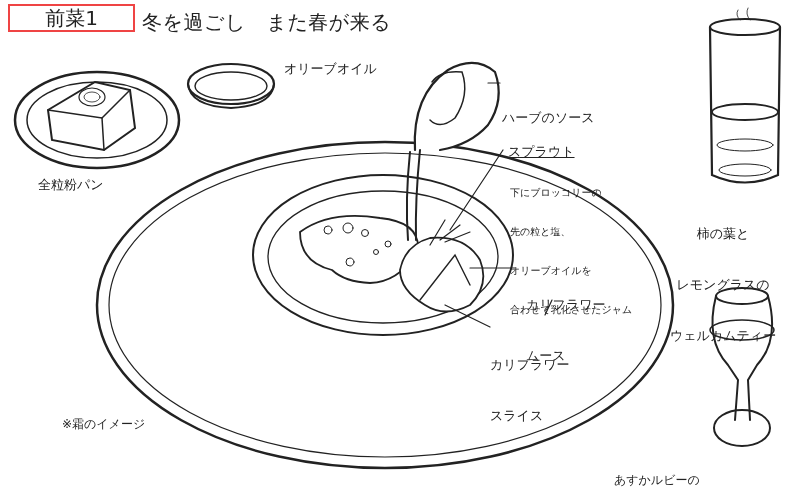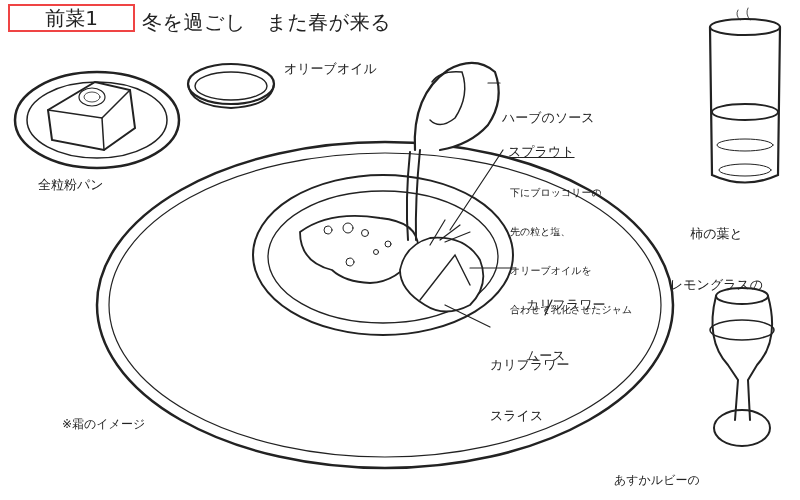--- a/index.html
+++ b/index.html
@@ -107,20 +107,21 @@
 <div class="label small" style="left:510px; top:160px;">
   <div>下にブロッコリーの</div>
   <div>先の粒と塩、</div>
   <div>オリーブオイルを</div>
   <div>合わせて乳化させたジャム</div>
 </div>
 
 <div class="label" style="left:670px; top:191px;text-align:center;">
   <div>柿の葉と</div>
   <div>レモングラスの</div>
+  <div>ウェルカムティー</div>
 </div>
 
 <div class="label" style="left:526px; top:262px;">
   <div>カリフラワー</div>
   <div>ムース</div>
 </div>
 
 <div class="label" style="left:490px; top:322px;">
   <div>カリフラワー</div>
   <div>スライス</div>

